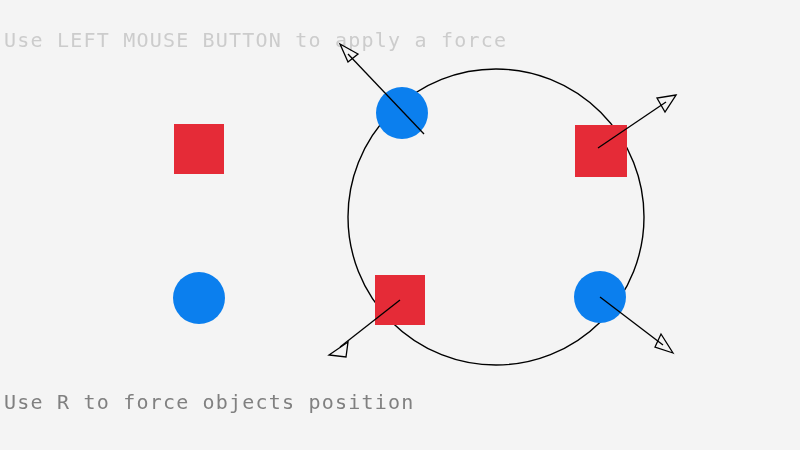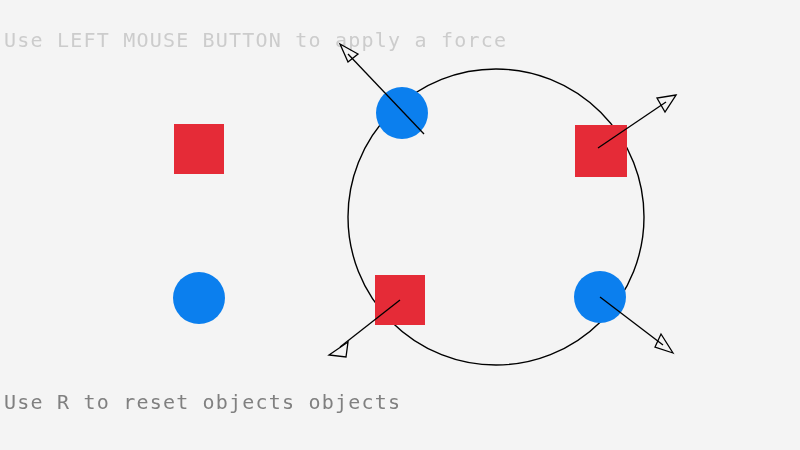--- a/index.html
+++ b/index.html
@@ -84,15 +84,15 @@
       <polygon points="329,355 348,342 346,357" fill="none" stroke="#000000" stroke-width="1.3" stroke-linejoin="miter"></polygon>
     </g>
 
     <g>
       <line x1="600" y1="297" x2="663" y2="345" stroke="#000000" stroke-width="1.3"></line>
       <polygon points="673,353 655,347 661,334" fill="none" stroke="#000000" stroke-width="1.3" stroke-linejoin="miter"></polygon>
     </g>
 
   </svg>
 
-  <div class="hint" id="hint-bottom" style="color: rgb(128, 128, 128);">Use R to reset objects objects</div>
+  <div class="hint" id="hint-bottom" style="color: rgb(128, 128, 128);">Use R to force objects position</div>
 
 </div>
 
 </body></html>

